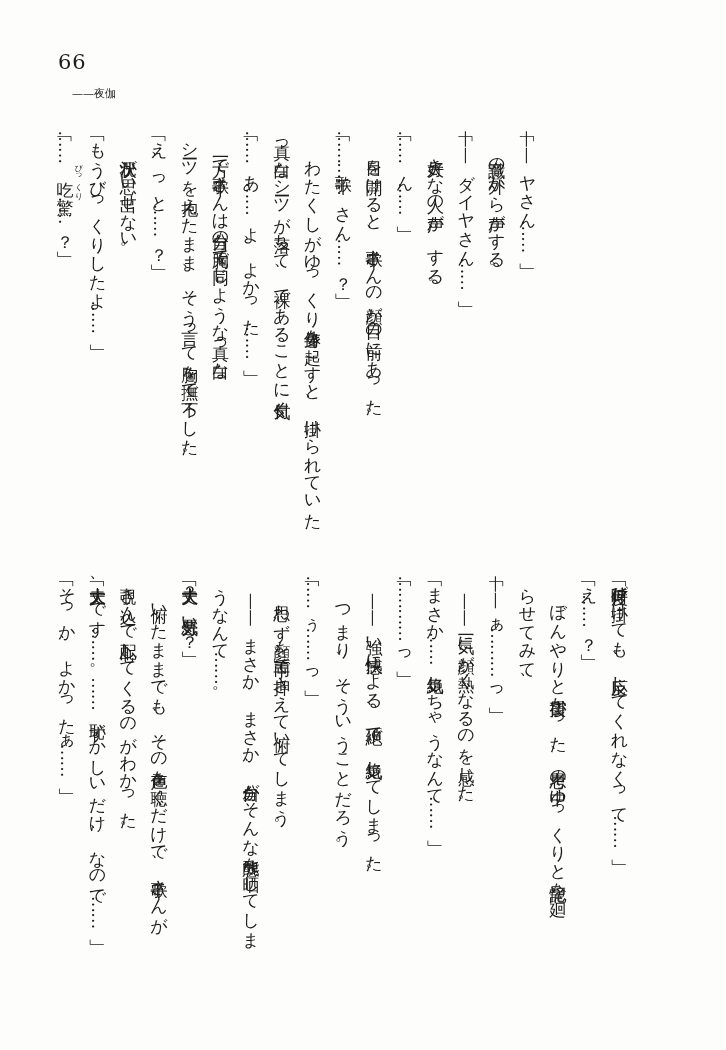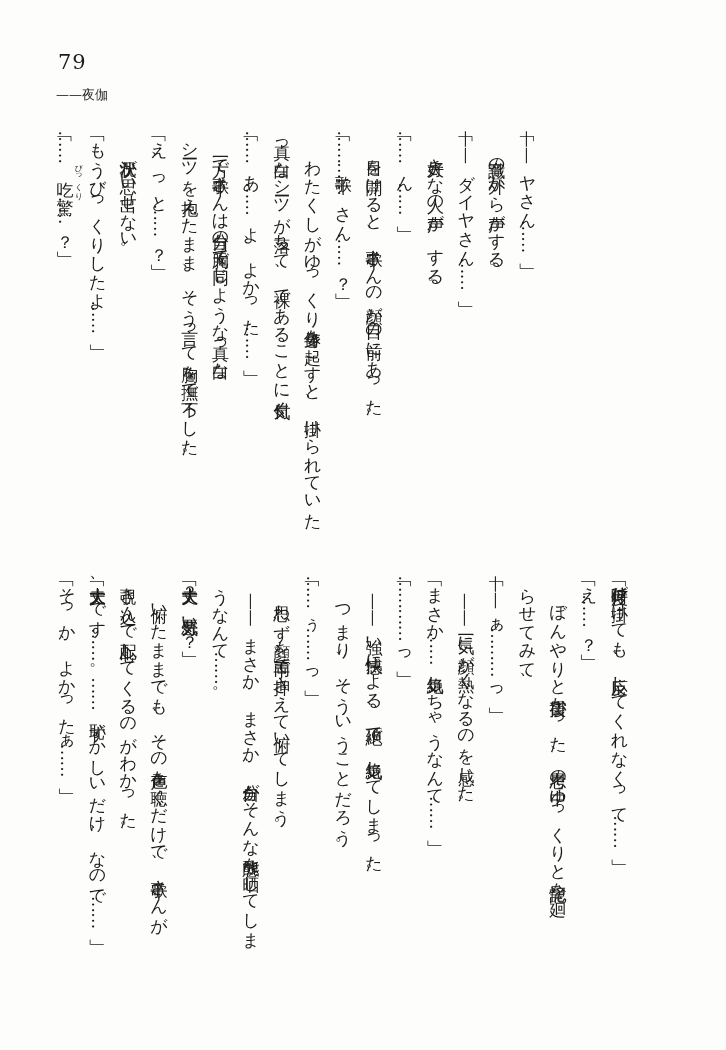--- a/index.html
+++ b/index.html
@@ -18,23 +18,23 @@
   }
   .page-number {
     position: absolute;
     left: 58px;
     top: 50px;
     font-size: 21px;
     letter-spacing: 1px;
   }
   .running-header {
     position: absolute;
-    left: 56px;
+    left: 72px;
     top: 86px;
-    font-size: 13px;
+    font-size: 11px;
     letter-spacing: 0;
     white-space: nowrap;
   }
   .text-block {
     position: absolute;
     writing-mode: vertical-rl;
     text-orientation: mixed;
     font-size: 17px;
     letter-spacing: -0.55px;
     line-height: 30.7px;
@@ -48,21 +48,21 @@
   ruby rt {
     font-size: 8px;
     letter-spacing: 0;
     font-family: "DejaVu Serif", "Liberation Serif", serif;
   }
 </style>
 </head>
 <body>
 
 <div class="page">
-  <div class="page-number">79</div>
+  <div class="page-number">66</div>
   <div class="running-header">——夜伽</div>
   <div class="text-block block-upper">
       <p class="tline">「——ヤさん……」</p>
       <p class="tline indent">意識の外から声がする。</p>
       <p class="tline">「——ダイヤさん……」</p>
       <p class="tline indent">大好きな人の声が、する。</p>
       <p class="tline">「……ん……」</p>
       <p class="tline indent">目を開けると、千歌さんの顔が目の前にあった。</p>
       <p class="tline">「……千歌……さん……？」</p>
       <p class="tline indent">わたくしがゆっくり身体を起こすと、掛けられていた</p>

